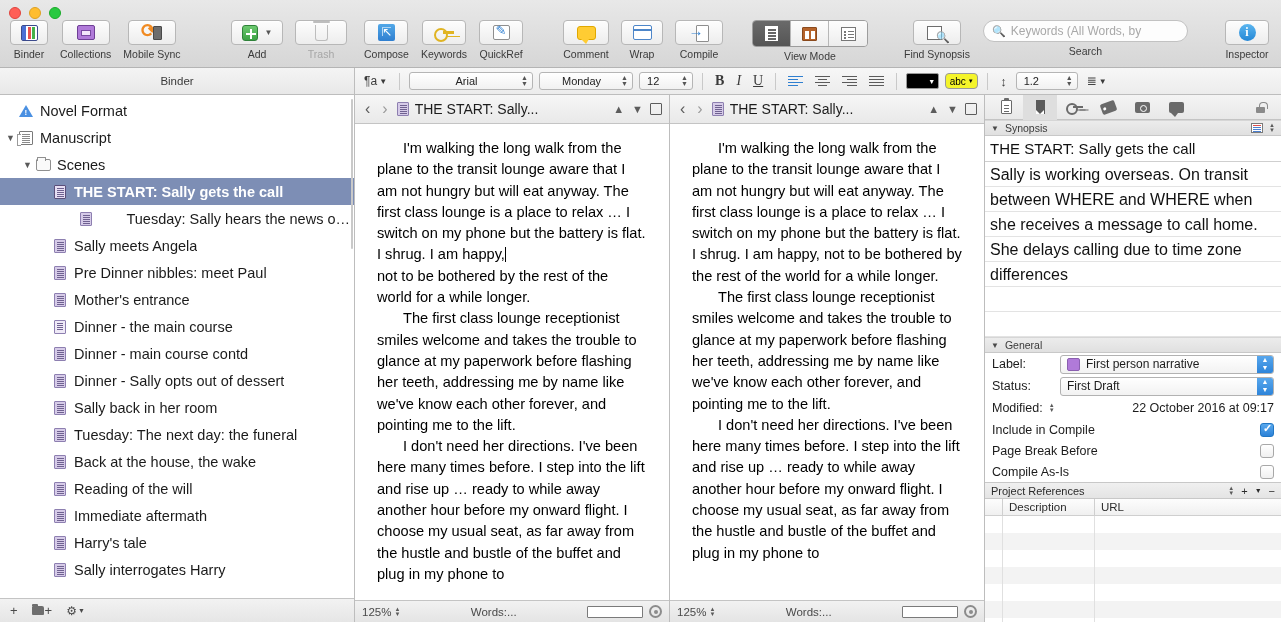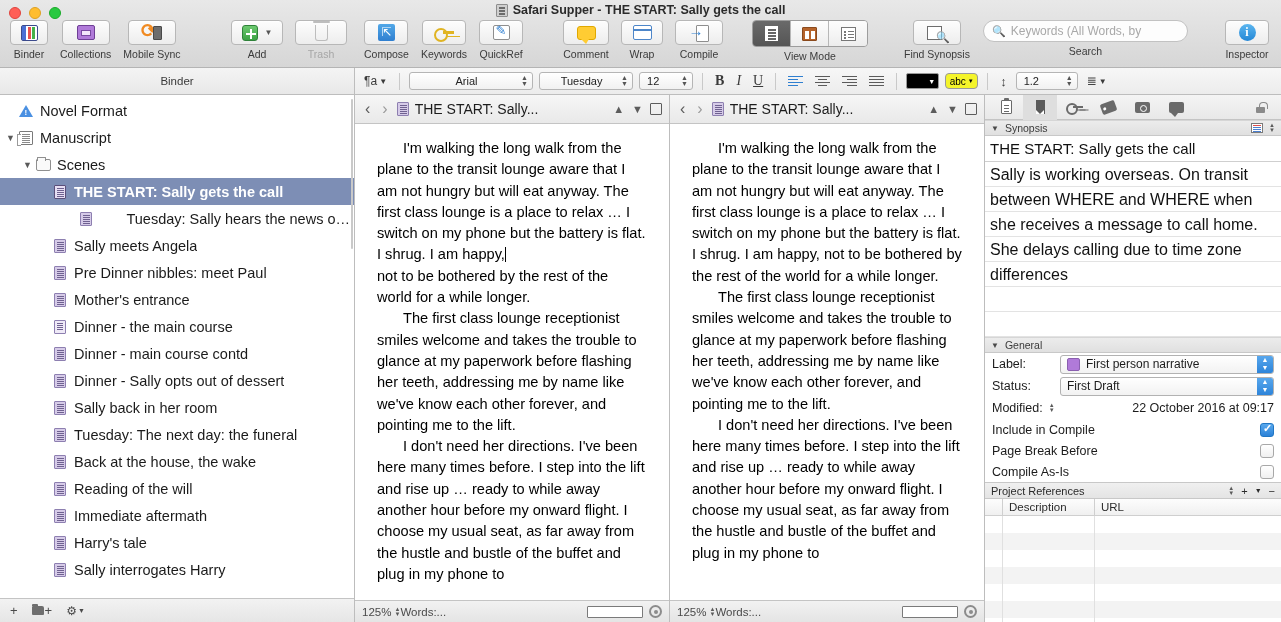--- a/index.html
+++ b/index.html
@@ -200,21 +200,21 @@
     font-size:14.6px; line-height:21.3px; color:#000; text-indent:26px; margin:0;
     font-family:"Liberation Sans", sans-serif;
   }
   .caret{display:inline-block;width:1px;height:15px;background:#000;vertical-align:-3px;}
   .ed-footer {
     height:22px; flex:0 0 22px; background:linear-gradient(#f2f2f2,#e4e4e4);
     border-top:1px solid #c4c4c4; display:flex; align-items:center; padding:0 7px;
     font-size:11.5px; color:#4a4a4a;
   }
   .zoomgrp{display:flex;align-items:center;gap:3px;}
-  .ed-footer .words{flex:1;text-align:left;}
+  .ed-footer .words{flex:1;text-align:center;}
   .progwrap{width:56px;height:12px;border:1px solid #7a7a7a;background:#fff;border-radius:1px;overflow:hidden;}
   .progbar{height:100%;background:#e8b020;}
   .target{width:13px;height:13px;border-radius:50%;border:2px solid #8c8c8c;margin-left:6px;position:relative;}
   .target:after{content:"";position:absolute;left:2.5px;top:2.5px;width:4px;height:4px;border-radius:50%;background:#8c8c8c;}
 
   
   .inspector { width:296px; flex:0 0 296px; background:#fff; display:flex; flex-direction:column; }
   .insp-tabs {
     height:25px; flex:0 0 25px; background:linear-gradient(#f4f4f4,#e8e8e8);
     border-bottom:1px solid #c4c4c4; display:flex; align-items:center; padding:0 4px;
@@ -319,24 +319,20 @@
 <body>
 
 <div class="app">
 
   <div class="titlebar">
     <div class="traffic">
       <span class="light l-red"></span>
       <span class="light l-yellow"></span>
       <span class="light l-green"></span>
     </div>
-    <div class="wintitle">
-      <span class="docglyph"></span>
-      <span>Safari Supper - THE START: Sally gets the call</span>
-    </div>
 
     <div class="tbitems">
 
       <div class="tbgroup" style="left:4px;">
         <div class="tbitem">
           <div class="tbbtn">
               <span class="ic-binder"></span>
             </div>
           <div class="tblabel">Binder</div>
         </div>
@@ -462,21 +458,21 @@
       <div class="fb-btn">
         <span>¶a</span>
         <span style="font-size:8px;">▼</span>
       </div>
       <div class="fb-sep"></div>
       <div class="combo" style="width:124px;">
         <span class="txt" style="text-align:center;">Arial</span>
         <span class="stepper">▲<br>▼</span>
       </div>
       <div class="combo" style="width:94px;">
-        <span class="txt" style="text-align:center;">Tuesday</span>
+        <span class="txt" style="text-align:center;">Monday</span>
         <span class="stepper">▲<br>▼</span>
       </div>
       <div class="combo" style="width:54px;">
         <span class="txt">12</span>
         <span class="stepper">▲<br>▼</span>
       </div>
       <div class="fb-sep"></div>
       <div class="fb-btn bold-b">B</div>
       <div class="fb-btn ital-i">I</div>
       <div class="fb-btn und-u">U</div>

